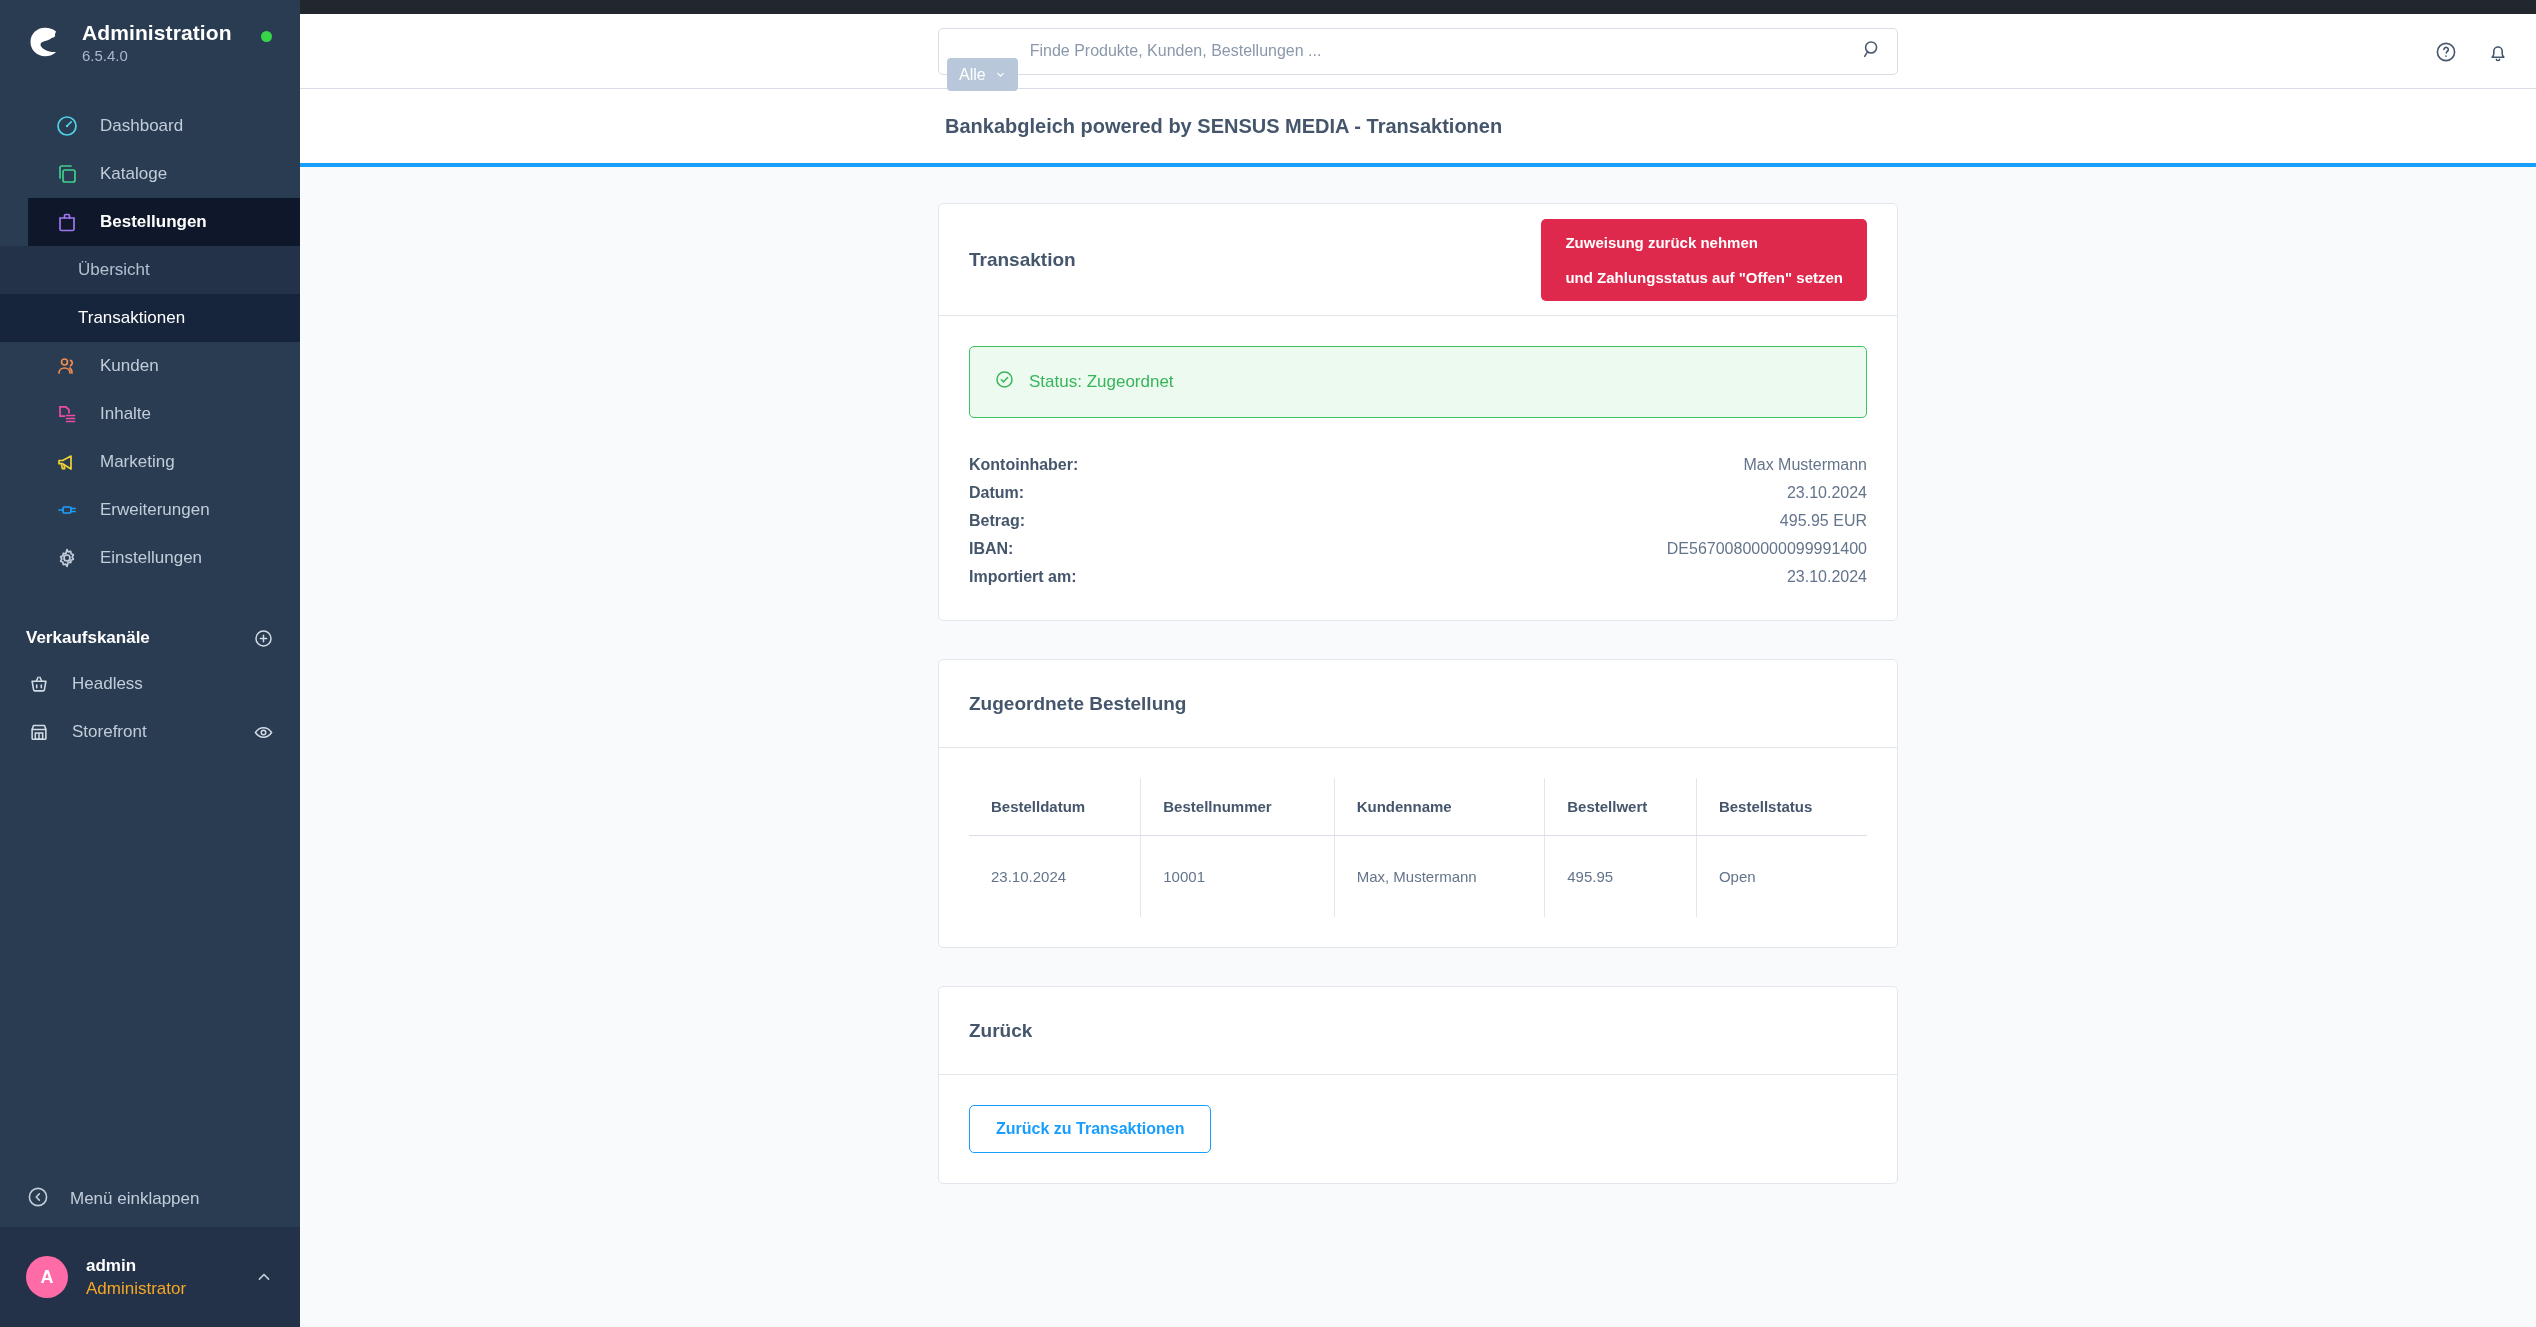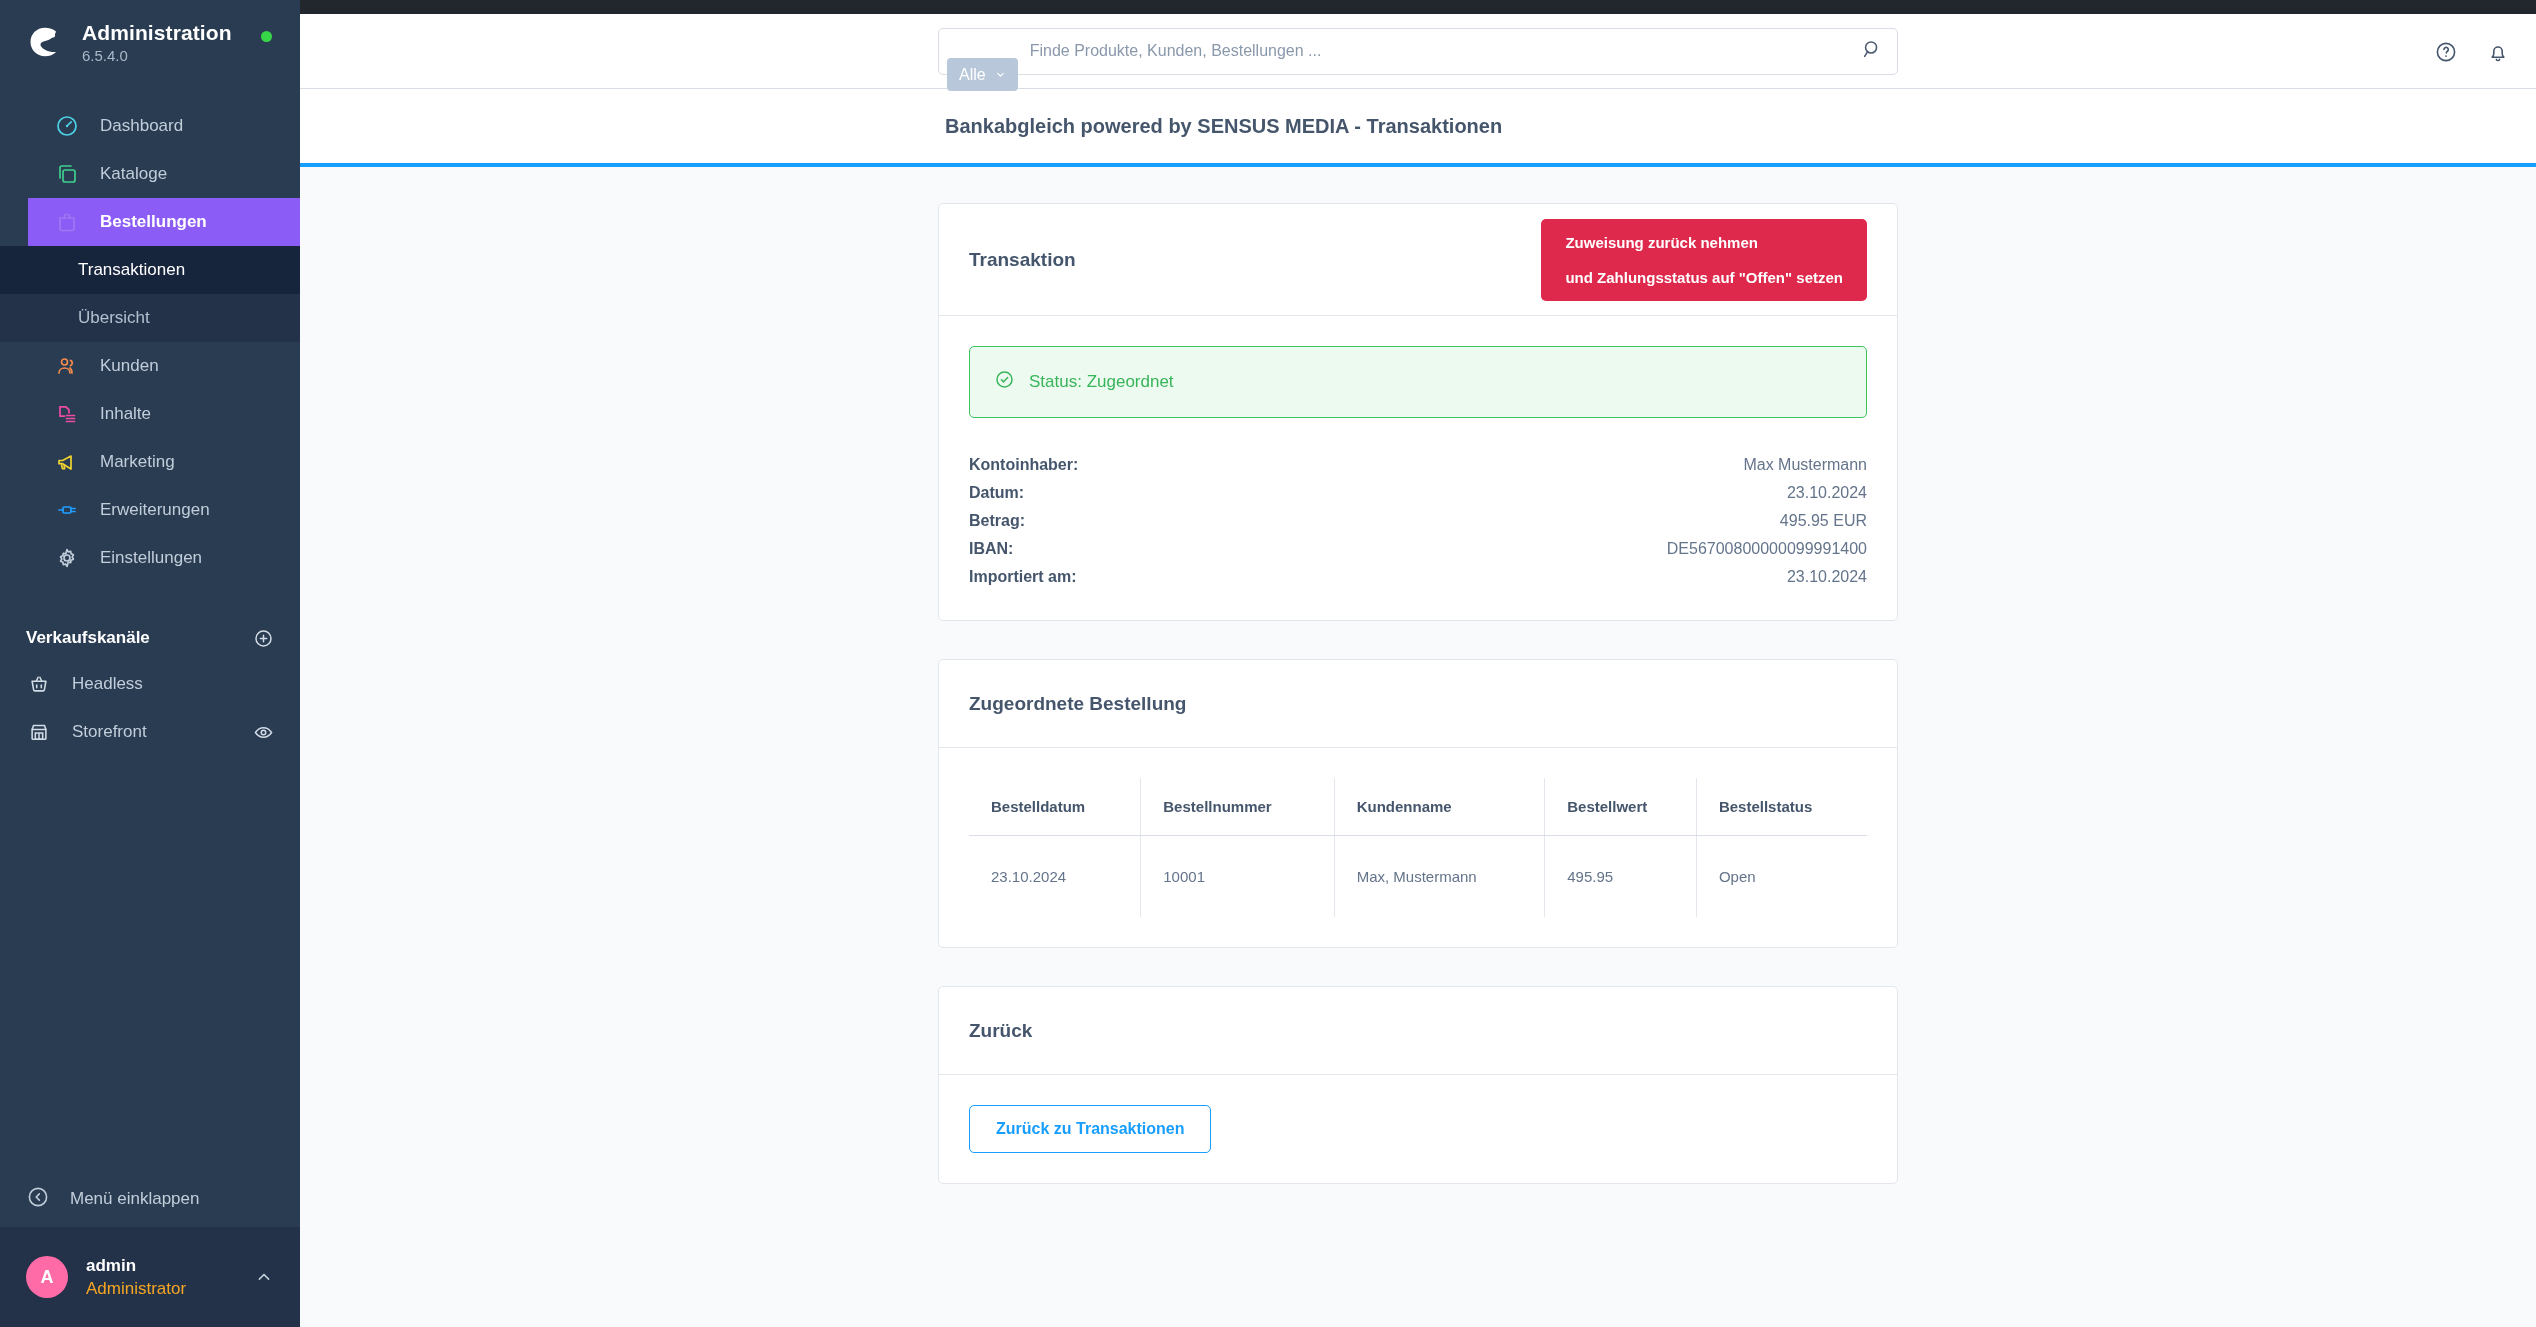--- a/index.html
+++ b/index.html
@@ -32,21 +32,21 @@
     background: #37d649; position: absolute; right: 28px; top: 31px;
   }
 
   .sb-nav { margin-top: 18px; }
   .sb-item {
     height: 48px; display: flex; align-items: center;
     padding-left: 26px; gap: 20px; cursor: pointer; margin-left: 28px;
   }
   .sb-item .ico { width: 26px; height: 26px; flex: 0 0 26px; display: flex; align-items: center; justify-content: center; }
   .sb-label { color: #c2cdda; font-size: 17px; white-space: nowrap; }
-  .sb-group-open { background: #8b5cf6; }
+  .sb-group-open { background: #0f172a; }
   .sb-group-open > .sb-label, .sb-item.is-parent .sb-label { color: #ffffff; font-weight: bold; }
   .sb-sub {
     height: 48px; display: flex; align-items: center;
     padding-left: 78px; cursor: pointer; background: #233248;
   }
   .sb-sub .sb-label { color: #b3c0d0; font-size: 17px; }
   .sb-sub.active { background: #16243c; }
   .sb-sub.active .sb-label { color: #ffffff; }
 
   .sb-section {
@@ -216,25 +216,25 @@
       <div class="sb-item sb-group-open is-parent">
         <span class="ico">
           <svg width="24" height="24" viewBox="0 0 24 24" fill="none" stroke="#a077f0" stroke-width="1.7">
             <path d="M5 8h14v11a1.5 1.5 0 01-1.5 1.5h-11A1.5 1.5 0 015 19z"></path>
             <path d="M9.5 8V5.8A1.3 1.3 0 0110.8 4.5h2.4A1.3 1.3 0 0114.5 5.8V8" stroke-linecap="round"></path>
           </svg>
         </span>
         <span class="sb-label">Bestellungen</span>
       </div>
 
+      <div class="sb-sub">
+        <span class="sb-label">Übersicht</span>
+      </div>
       <div class="sb-sub active">
         <span class="sb-label">Transaktionen</span>
-      </div>
-      <div class="sb-sub">
-        <span class="sb-label">Übersicht</span>
       </div>
 
       <div class="sb-item">
         <span class="ico">
           <svg width="24" height="24" viewBox="0 0 24 24" fill="none" stroke="#f58b4c" stroke-width="1.7">
             <circle cx="9.5" cy="8" r="3"></circle>
               <path d="M4 19c0-3 2.5-5 5.5-5s5.5 2 5.5 5" stroke-linecap="round"></path>
             <path d="M15.5 6.4a2.8 2.8 0 010 5.2M17 19c0-2.3-.8-3.9-2-5" stroke-linecap="round"></path>
           </svg>
         </span>

